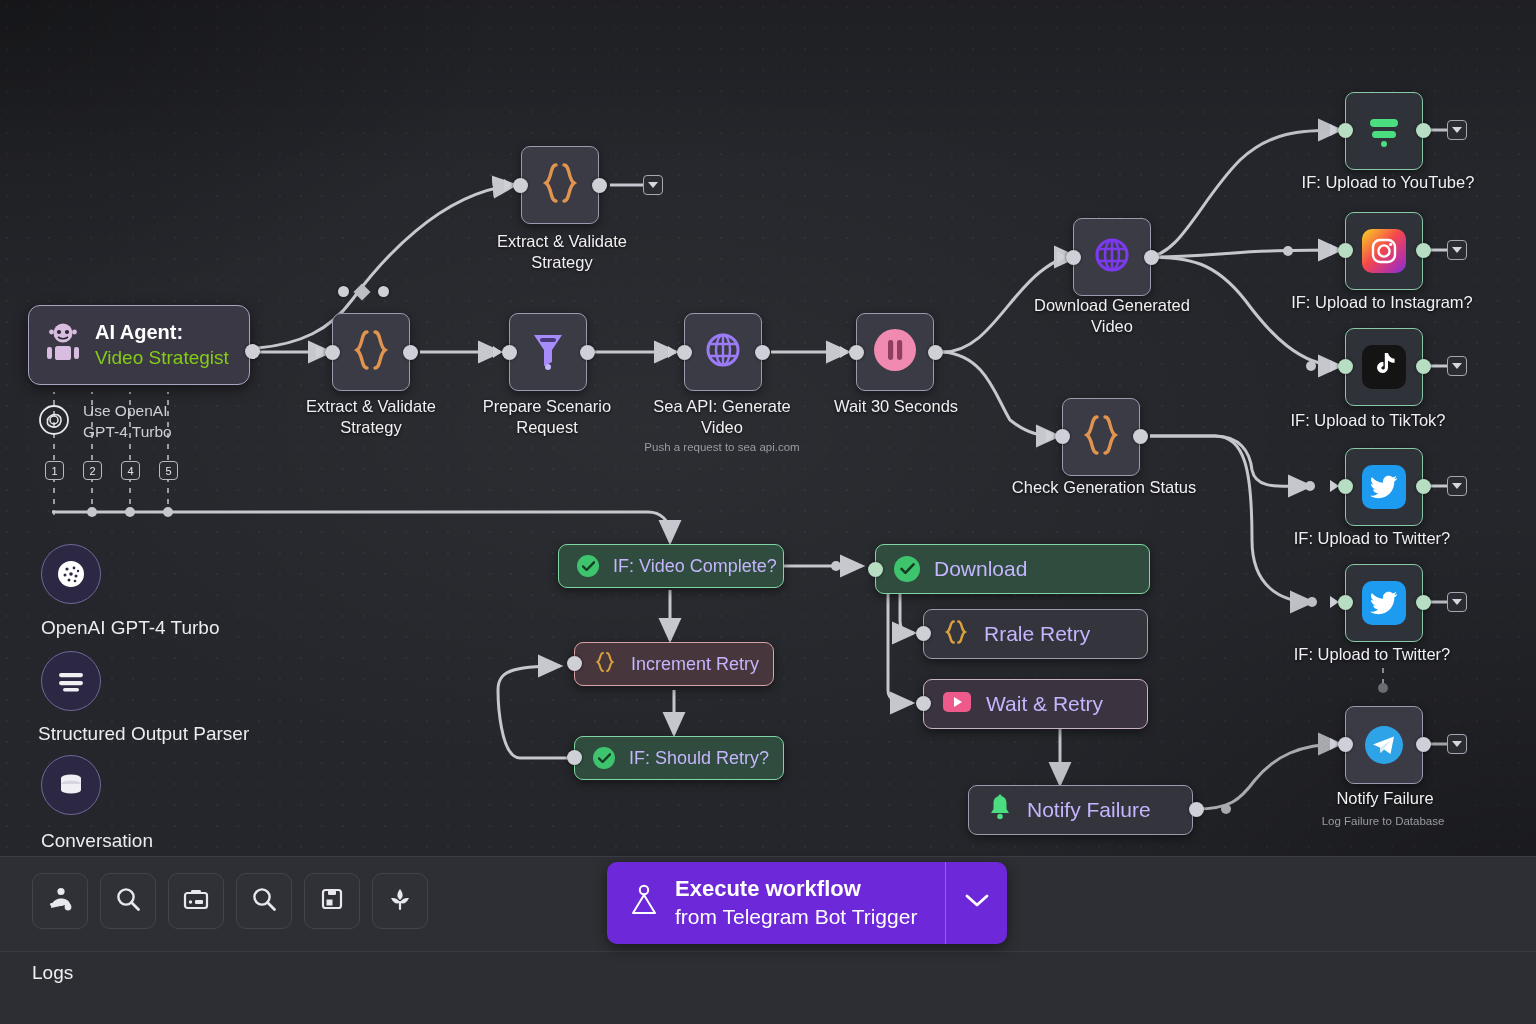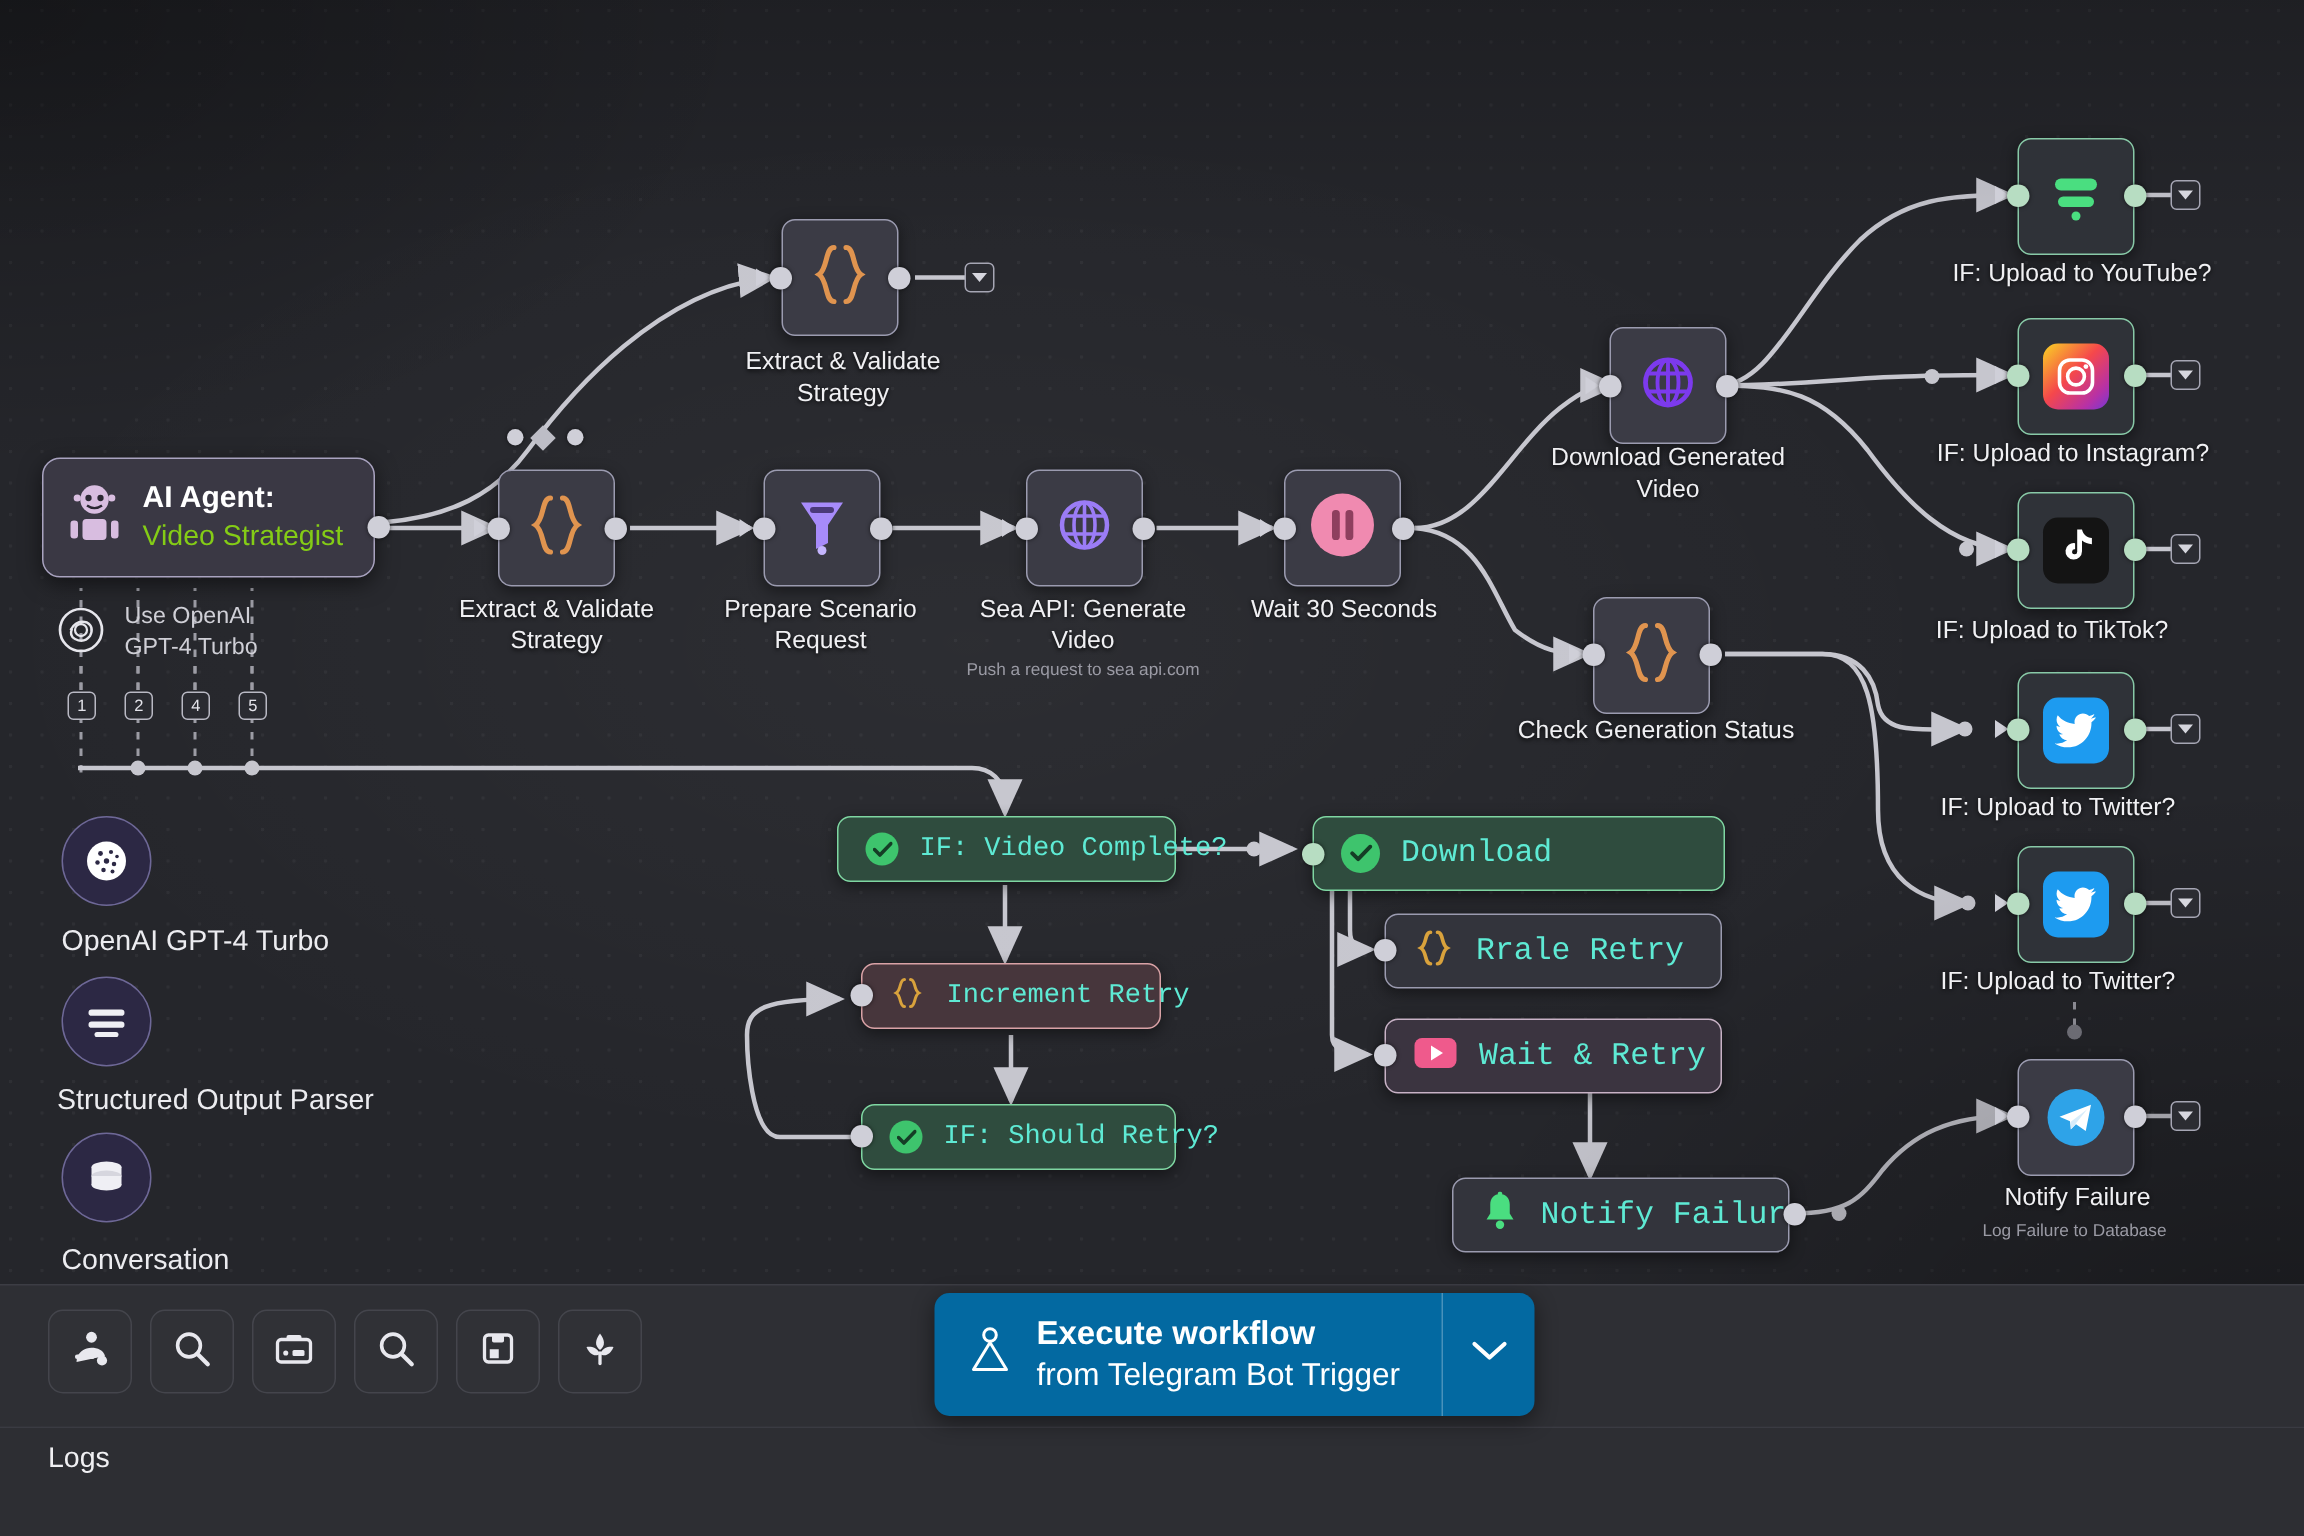--- a/index.html
+++ b/index.html
@@ -111,21 +111,21 @@
     color: #e3e3ea; font-size: 11px; display: flex;
     align-items: center; justify-content: center; z-index: 5;
   }
 
   
   .pill {
     position: absolute; height: 44px; border-radius: 9px;
     display: flex; align-items: center; gap: 14px; padding-left: 18px;
     z-index: 3; box-shadow: 0 3px 10px rgba(0,0,0,0.45);
   }
-  .pill .plabel { color: #5eead4; font-size: 18px; white-space: nowrap; font-family: Liberation Mono, monospace; }
+  .pill .plabel { color: #c4b5fd; font-size: 18px; white-space: nowrap; }
   .pill.green  { background: #2f4c3e; border: 1.5px solid #7fd6a2; }
   .pill.dark   { background: #33343c; border: 1.5px solid #9b9bb0; }
   .pill.rose   { background: #47363c; border: 1.5px solid #d9a2a6; }
   .pill.plum   { background: #3b3440; border: 1.5px solid #c8b2c6; }
   .pill.big    { height: 50px; }
   .pill.big .plabel { font-size: 21px; }
 
   .chk {
     width: 22px; height: 22px; border-radius: 50%; background: #3ec46d;
     display: flex; align-items: center; justify-content: center; flex: 0 0 auto;
@@ -145,22 +145,22 @@
     background: #2e2f34; border-top: 1px solid #3c3d44; z-index: 10;
   }
   #toolgroup { position: absolute; left: 32px; top: 16px; display: flex; gap: 12px; }
   .toolbtn {
     width: 56px; height: 56px; border-radius: 10px;
     background: #303136; border: 1px solid #44454c;
     display: flex; align-items: center; justify-content: center;
   }
   #execbtn {
     position: absolute; left: 607px; top: 862px; width: 400px; height: 82px;
-    background: #0369a1; border-radius: 10px; display: flex; align-items: center;
-    z-index: 11; box-shadow: 0 4px 14px rgba(0,0,0,0.45); margin-left: 16px;
+    background: #6d28d9; border-radius: 10px; display: flex; align-items: center;
+    z-index: 11; box-shadow: 0 4px 14px rgba(0,0,0,0.45);
   }
   #execbtn .body { flex: 1; display: flex; align-items: center; gap: 16px; padding-left: 22px; }
   #execbtn .lines { display: flex; flex-direction: column; }
   #execbtn .e1 { color: #fff; font-size: 22px; font-weight: bold; line-height: 28px; }
   #execbtn .e2 { color: #fff; font-size: 21px; line-height: 28px; }
   #execbtn .caret {
     width: 62px; height: 100%; display: flex; align-items: center; justify-content: center;
     border-left: 1px solid rgba(255,255,255,0.28);
   }
   #logsbar {

